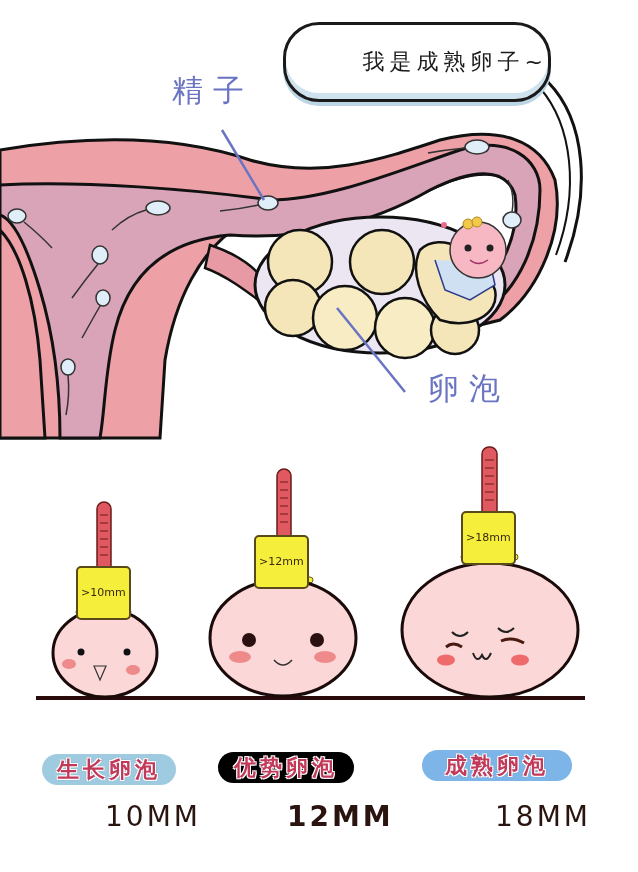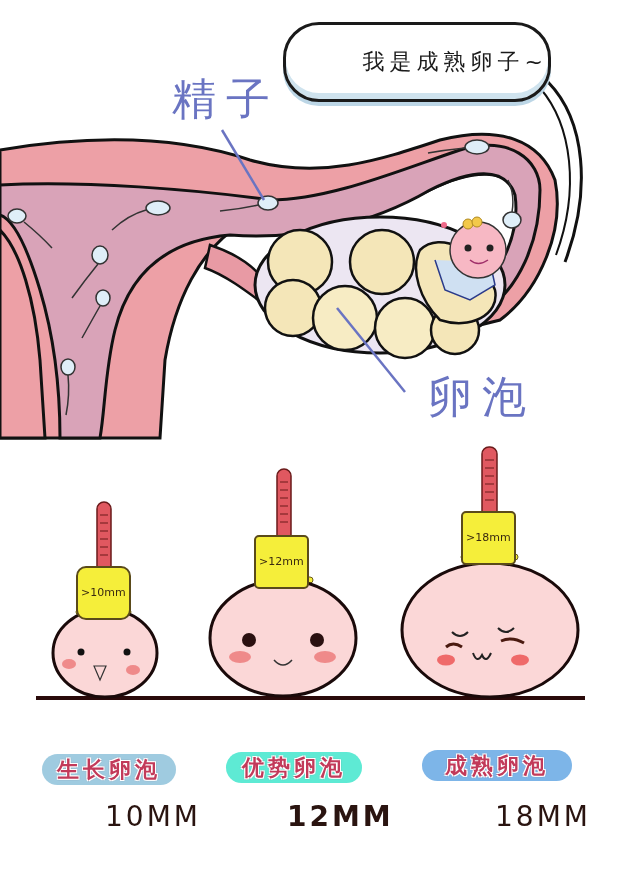--- a/index.html
+++ b/index.html
@@ -6,39 +6,39 @@
   body { width: 638px; height: 872px; position: relative; overflow: hidden; font-family: "DejaVu Sans", sans-serif; }
   .scene { position: absolute; left: 0; top: 0; width: 638px; height: 872px; }
   .speech-bubble {
     position: absolute; left: 283px; top: 22px; width: 262px; height: 74px;
     border: 3px solid #1a1a1a; border-radius: 36px; background: #ffffff;
     box-shadow: inset 0 -6px 0 #cfe3ee, 0 4px 0 #bcd6e6;
     display: flex; align-items: center; justify-content: flex-end;
   }
   .speech-text { font-size: 22px; color: #1a1a1a; letter-spacing: 5px; font-family: "DejaVu Sans", sans-serif; }
   .callout {
-    position: absolute; color: #6a74c2; font-size: 44px; letter-spacing: 10px;
+    position: absolute; color: #6a74c2; font-size: 31px; letter-spacing: 10px;
     font-family: "DejaVu Sans", sans-serif;
   }
   .callout.sperm { left: 172px; top: 70px; }
   .callout.follicle { left: 428px; top: 368px; }
   .tag {
     position: absolute; background: #f5ee3a; border: 2px solid #5a4a1a; border-radius: 5px;
     font-size: 11px; color: #3a2a10; padding: 18px 3px; font-family: "DejaVu Sans", sans-serif;
     line-height: 14px; white-space: nowrap;
   }
   .pill {
     position: absolute; height: 31px; border-radius: 16px; background: #8fc4de;
     display: flex; align-items: center; justify-content: center;
     font-size: 22px; font-weight: bold; color: #c23a5a; letter-spacing: 4px;
     text-shadow: -1px -1px 0 #fff, 1px -1px 0 #fff, -1px 1px 0 #fff, 1px 1px 0 #fff, 0 0 2px #4a1020;
     font-family: "DejaVu Sans", sans-serif;
   }
   .pill.p1 { left: 42px; top: 754px; width: 134px; background: #9fcbe0; }
-  .pill.p2 { left: 226px; top: 752px; width: 136px; background: #5eead4; }
+  .pill.p2 { left: 218px; top: 752px; width: 136px; background: #000000; }
   .pill.p3 { left: 422px; top: 750px; width: 150px; background: #7db5e8; }
   .size {
     position: absolute; top: 800px; font-size: 28px; color: #2a1410; letter-spacing: 3px;
     font-family: "DejaVu Sans", sans-serif; font-weight: normal; margin-left: 43px;
   }
   .size.s1 { left: 62px; }
   .size.s2 { left: 244px; font-weight: bold; }
   .size.s3 { left: 452px; }
 </style>
 </head>
@@ -166,21 +166,21 @@
   </g>
 </svg>
 
 <div class="speech-bubble">
   <span class="speech-text">我是成熟卵子~</span>
 </div>
 
 <div class="callout sperm">精子</div>
 <div class="callout follicle">卵泡</div>
 
-<div class="tag" style="left:76px; top:566px;border-radius:10px;">&gt;10mm</div>
+<div class="tag" style="left:76px; top:566px;">&gt;10mm</div>
 <div class="tag" style="left:254px; top:535px;">&gt;12mm</div>
 <div class="tag" style="left:461px; top:511px;">&gt;18mm</div>
 
 <div class="pill p1">生长卵泡</div>
 <div class="pill p2">优势卵泡</div>
 <div class="pill p3">成熟卵泡</div>
 
 <div class="size s1">10MM</div>
 <div class="size s2">12MM</div>
 <div class="size s3">18MM</div>

